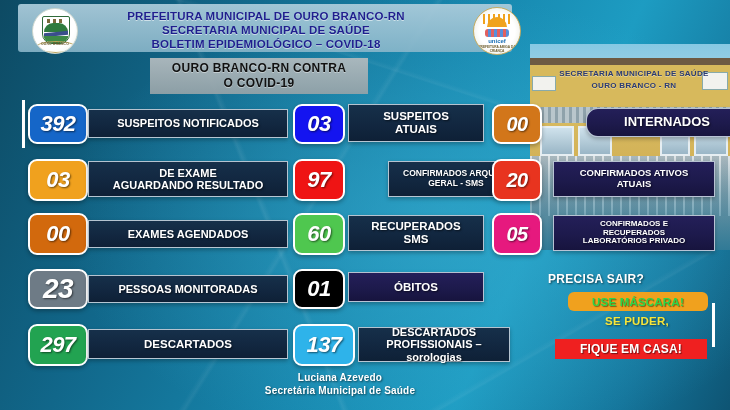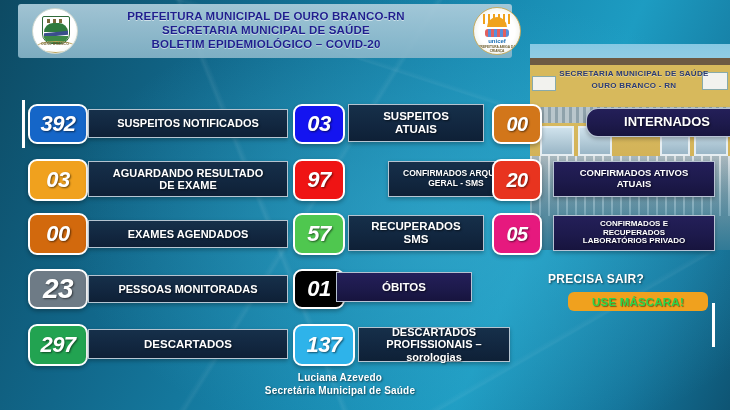--- a/index.html
+++ b/index.html
@@ -53,21 +53,21 @@
     background:linear-gradient(180deg,#b4c0c4 0%,#9aa9af 40%,#8d9ea6 100%);
   }
   .photo .bars{
     position:absolute;left:0;top:112px;width:200px;height:60px;
     background:repeating-linear-gradient(90deg,rgba(255,255,255,.55) 0 2px,rgba(130,155,168,.25) 2px 9px);
   }
   .photo:after{content:"";position:absolute;inset:0;background:linear-gradient(180deg,rgba(18,110,145,0) 55%,rgba(18,110,145,.75) 100%);}
 
   
   .header{
-    position:absolute;left:18px;top:4px;width:494px;height:54px;
+    position:absolute;left:18px;top:4px;width:494px;height:48px;
     background:linear-gradient(180deg,rgba(173,205,220,.92),rgba(140,184,203,.88));
     border-radius:3px;
   }
   .header .htxt{
     position:absolute;left:62px;top:5px;width:372px;text-align:center;
     color:#1f1f8e;font-weight:bold;font-size:11.5px;line-height:14px;letter-spacing:.2px;
     text-shadow:0 1px 0 rgba(255,255,255,.55);
   }
   .crest{
     position:absolute;left:14px;top:4px;width:44px;height:44px;border-radius:50%;
@@ -190,31 +190,37 @@
         <div class="hill"></div>
         <div class="riv"></div>
         <div class="grn"></div>
       </div>
       <div class="ring"></div>
       <div class="rtxt">OURO BRANCO</div>
     </div>
     <div class="htxt">
       <div>PREFEITURA MUNICIPAL  DE OURO BRANCO-RN</div>
       <div>SECRETARIA MUNICIPAL  DE SAÚDE</div>
-      <div>BOLETIM EPIDEMIOLÓGICO  –  COVID-20</div>
+      <div>BOLETIM EPIDEMIOLÓGICO  –  COVID-18</div>
     </div>
     <div class="unicef">
       <div class="rays"></div>
       <div class="sun"></div>
       <div class="people"></div>
       <div class="ulab">unicef</div>
       <div class="usub">PREFEITURA AMIGA DA CRIANÇA</div>
     </div>
   </div>
 
+  <div class="subtitle">
+    <div>
+      <div>OURO BRANCO-RN  CONTRA</div>
+      <div>O COVID-19</div>
+    </div>
+  </div>
 
   <div class="accent"></div>
 
   <div id="stats-layer">
       <div class="num" style="left: 28px; top: 104px; width: 56px; height: 36px; font-size: 22px; background: rgb(21, 102, 200);">392</div>
       <div class="lbl dark" style="left: 88px; top: 109px; width: 198px; height: 27px; font-size: 11px;">
         <div>
           <div>SUSPEITOS NOTIFICADOS</div>
         </div>
       </div>
@@ -227,22 +233,22 @@
       </div>
       <div class="num" style="left: 492px; top: 104px; width: 46px; height: 36px; font-size: 20px; background: rgb(210, 118, 26);">00</div>
       <div class="lbl navy" style="left: 586px; top: 108px; width: 160px; height: 27px; font-size: 13px; border-radius: 12px;">
         <div>
           <div>INTERNADOS</div>
         </div>
       </div>
       <div class="num" style="left: 28px; top: 159px; width: 56px; height: 38px; font-size: 22px; background: rgb(240, 161, 30);">03</div>
       <div class="lbl dark" style="left: 88px; top: 161px; width: 198px; height: 34px; font-size: 11px;">
         <div>
+          <div>DE EXAME</div>
           <div>AGUARDANDO  RESULTADO</div>
-          <div>DE EXAME</div>
         </div>
       </div>
       <div class="num" style="left: 293px; top: 159px; width: 48px; height: 38px; font-size: 22px; background: rgb(239, 20, 20);">97</div>
       <div class="lbl dark" style="left: 348px; top: 161px; width: 134px; height: 34px; font-size: 8.5px; margin-left: 40px;">
         <div>
           <div>CONFIRMADOS ARQUIVO</div>
           <div>GERAL -   SMS</div>
         </div>
       </div>
       <div class="num" style="left: 492px; top: 159px; width: 46px; height: 38px; font-size: 20px; background: rgb(232, 52, 31);">20</div>
@@ -251,21 +257,21 @@
           <div>CONFIRMADOS ATIVOS</div>
           <div>ATUAIS</div>
         </div>
       </div>
       <div class="num" style="left: 28px; top: 213px; width: 56px; height: 38px; font-size: 22px; background: rgb(210, 105, 13);">00</div>
       <div class="lbl dark" style="left: 88px; top: 220px; width: 198px; height: 26px; font-size: 11px;">
         <div>
           <div>EXAMES AGENDADOS</div>
         </div>
       </div>
-      <div class="num" style="left: 293px; top: 213px; width: 48px; height: 38px; font-size: 22px; background: rgb(79, 199, 79);">57</div>
+      <div class="num" style="left: 293px; top: 213px; width: 48px; height: 38px; font-size: 22px; background: rgb(79, 199, 79);">60</div>
       <div class="lbl dark" style="left: 348px; top: 215px; width: 134px; height: 34px; font-size: 11.5px;">
         <div>
           <div>RECUPERADOS</div>
           <div>SMS</div>
         </div>
       </div>
       <div class="num" style="left: 492px; top: 213px; width: 46px; height: 38px; font-size: 20px; background: rgb(230, 25, 126);">05</div>
       <div class="lbl navy" style="left: 553px; top: 215px; width: 160px; height: 34px; font-size: 8px;">
         <div>
           <div>CONFIRMADOS E</div>
@@ -273,21 +279,21 @@
           <div>LABORATÓRIOS  PRIVADO</div>
         </div>
       </div>
       <div class="num" style="left: 28px; top: 269px; width: 56px; height: 36px; font-size: 28px; background: rgb(110, 123, 134);">23</div>
       <div class="lbl dark" style="left: 88px; top: 275px; width: 198px; height: 26px; font-size: 11px;">
         <div>
           <div>PESSOAS MONITORADAS</div>
         </div>
       </div>
       <div class="num" style="left: 293px; top: 269px; width: 48px; height: 36px; font-size: 22px; background: rgb(0, 0, 0);">01</div>
-      <div class="lbl navy" style="left: 336px; top: 272px; width: 134px; height: 28px; font-size: 11.5px; text-align: center;">
+      <div class="lbl navy" style="left: 348px; top: 272px; width: 134px; height: 28px; font-size: 11.5px; text-align: center;">
         <div>
           <div>ÓBITOS</div>
         </div>
       </div>
       <div class="num" style="left: 28px; top: 324px; width: 56px; height: 38px; font-size: 22px; background: rgb(34, 163, 81);">297</div>
       <div class="lbl dark" style="left: 88px; top: 329px; width: 198px; height: 28px; font-size: 11.5px;">
         <div>
           <div>DESCARTADOS</div>
         </div>
       </div>
@@ -295,20 +301,22 @@
       <div class="lbl dark" style="left: 358px; top: 327px; width: 150px; height: 33px; font-size: 11px;">
         <div>
           <div>DESCARTADOS</div>
           <div>PROFISSIONAIS – sorologias</div>
         </div>
       </div>
     </div>
 
   <div class="ps-title">PRECISA SAIR?</div>
   <div class="ps-mask">USE MÁSCARA!</div>
+  <div class="ps-sep">SE PUDER,</div>
+  <div class="ps-home">FIQUE EM CASA!</div>
   <div class="ps-vline"></div>
 
   <div class="footer">
     <div>Luciana Azevedo</div>
     <div>Secretária Municipal  de Saúde</div>
   </div>
 
 </div>
 
 </body></html>

